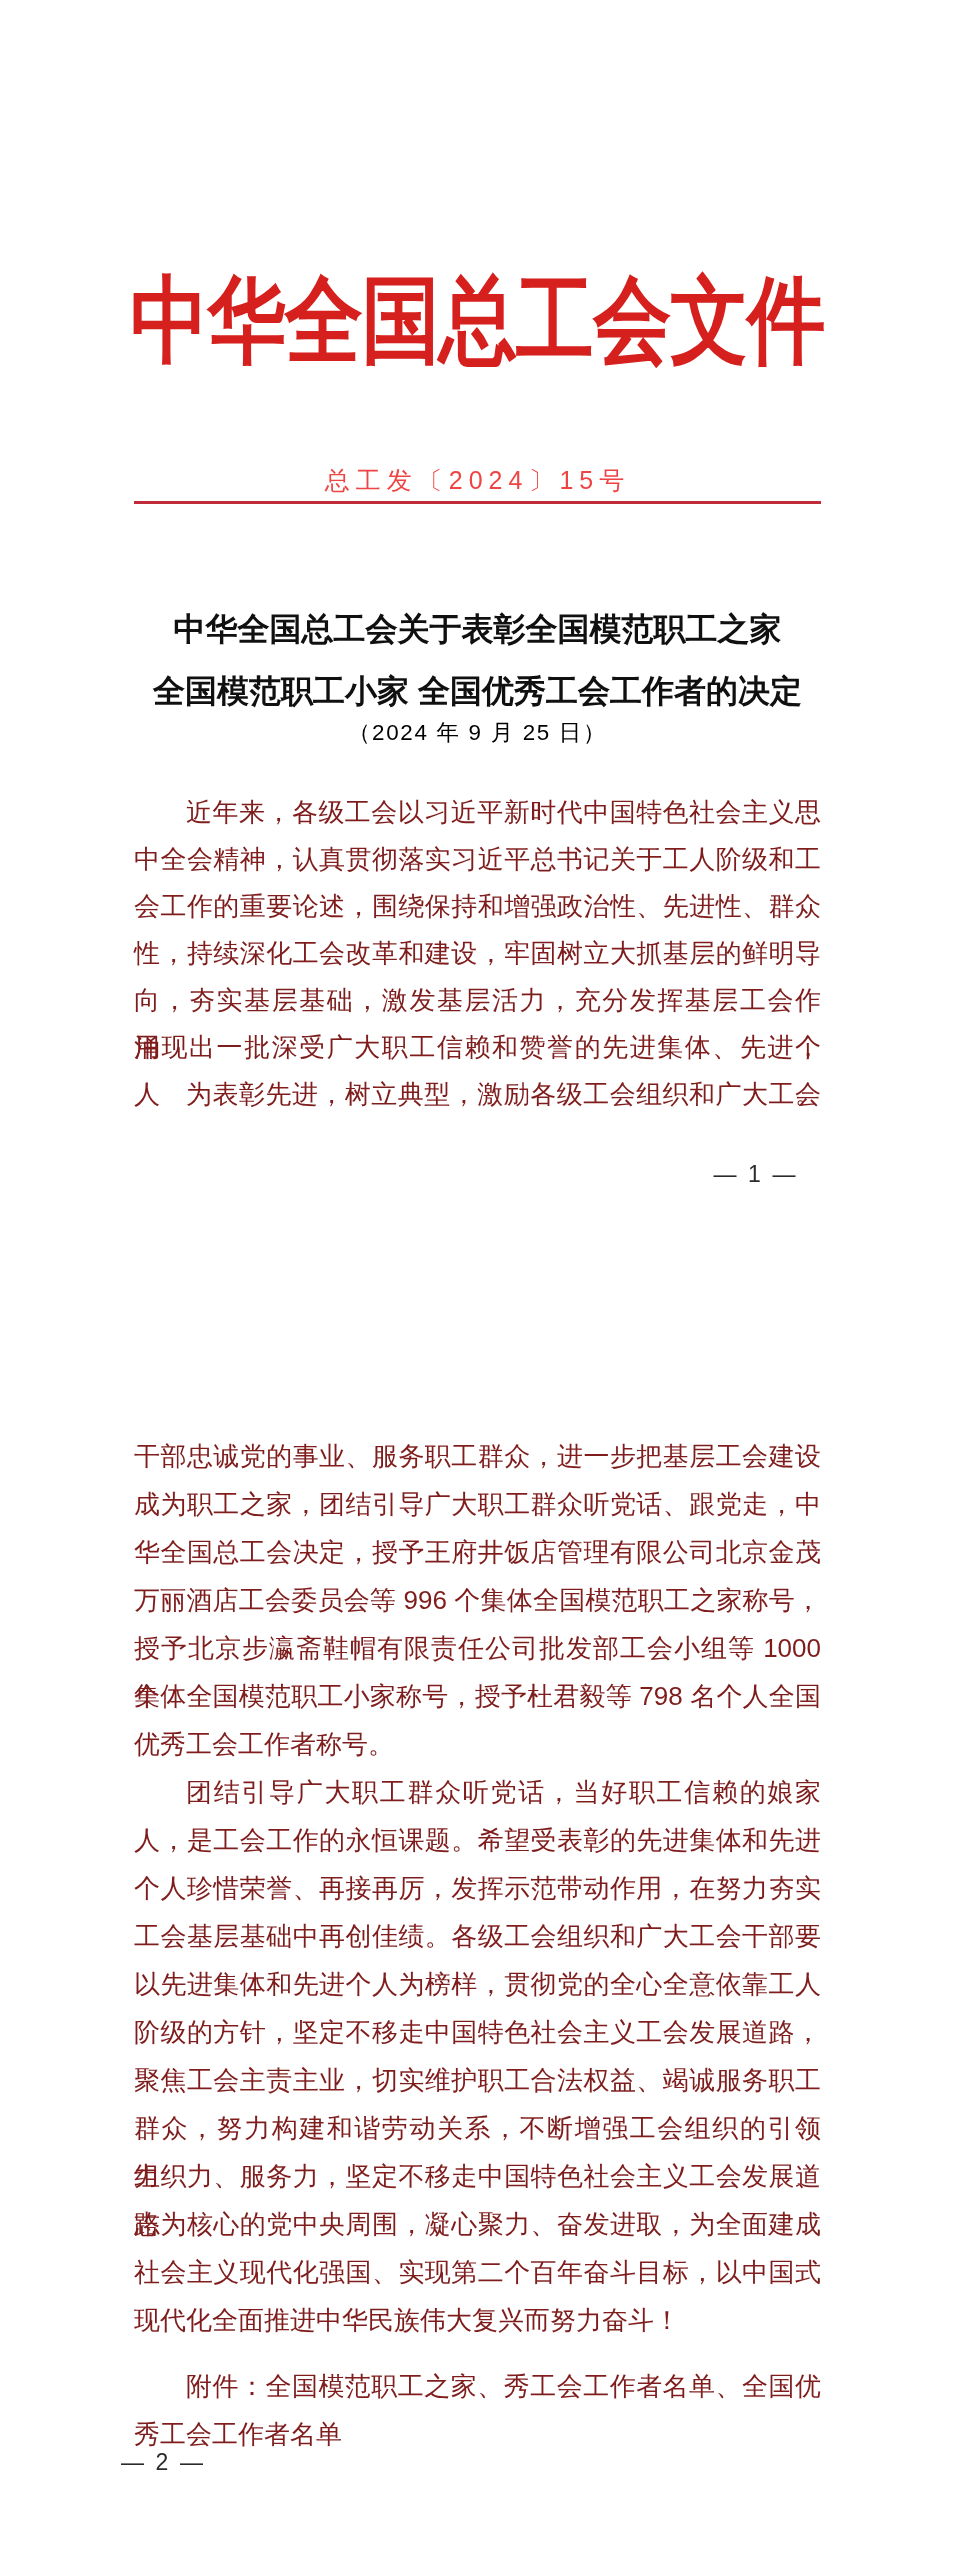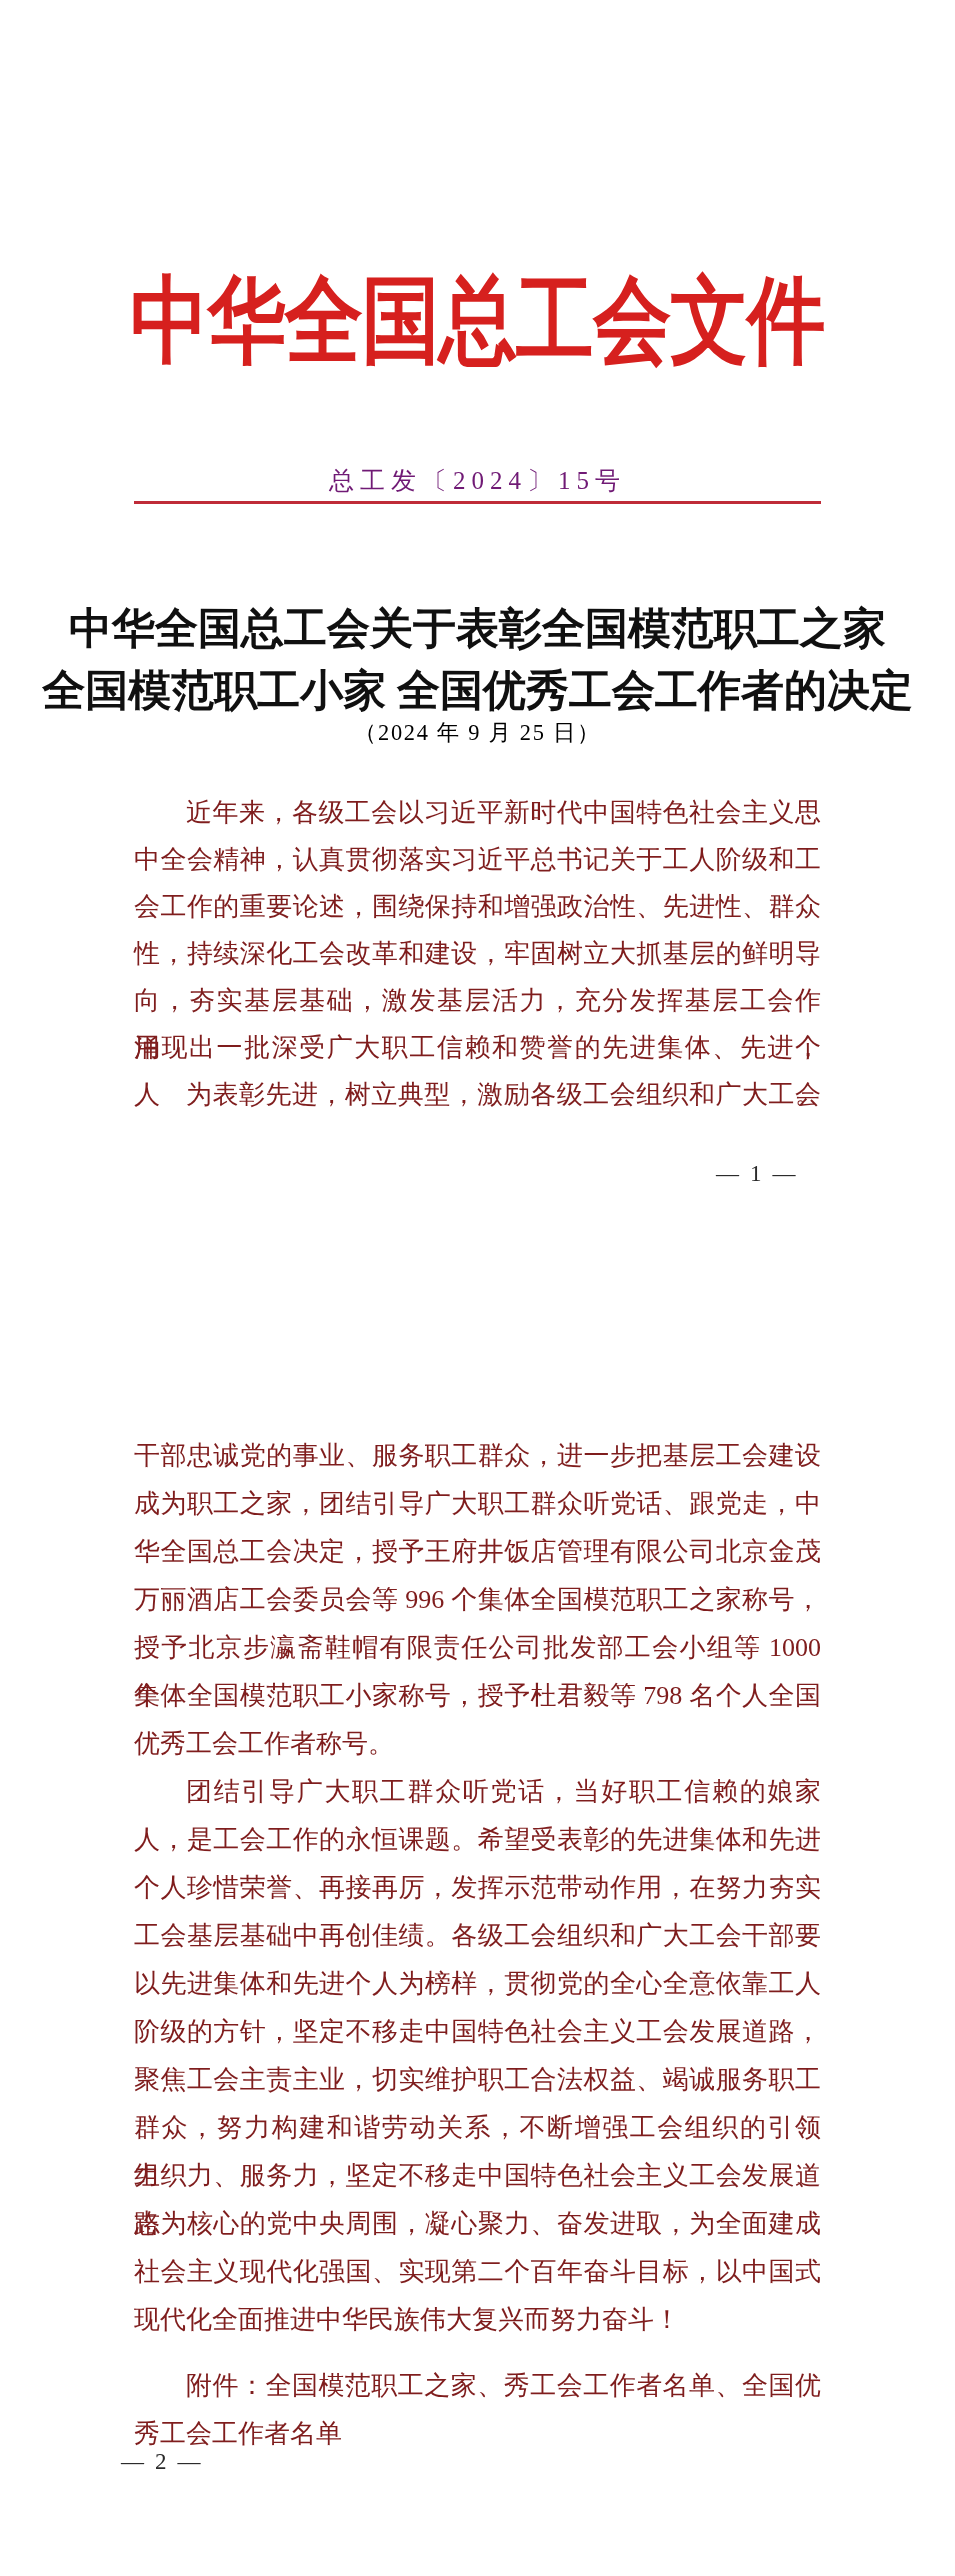--- a/index.html
+++ b/index.html
@@ -5,21 +5,21 @@
   :root {
     --accent-red: #d6201e;
     --rule-red: #bf2b38;
   }
   html, body { margin: 0; padding: 0; background: #ffffff; }
   .canvas {
     position: relative;
     width: 955px;
     height: 2576px;
     background: #ffffff;
-    font-family: Liberation Serif, serif;
+    font-family: Liberation Sans, sans-serif;
     color: #1f1f1f;
     overflow: hidden;
   }
   .masthead {
     position: absolute;
     top: 258px;
     left: 0;
     width: 100%;
     text-align: center;
     color: var(--accent-red);
@@ -31,39 +31,39 @@
     transform-origin: top center;
   }
   .doc-number {
     position: absolute;
     top: 464px;
     left: 0;
     width: 100%;
     text-align: center;
     font-size: 25px;
     letter-spacing: 6px;
-    color: #701a75;
+    color: #ef4444;
     white-space: nowrap;
   }
   .red-rule {
     position: absolute;
     top: 501px;
     left: 134px;
     width: 687px;
     height: 3.4px;
     background: var(--rule-red);
   }
   .doc-title {
     position: absolute;
     top: 598px;
     left: 0;
     width: 100%;
     text-align: center;
     font-weight: bold;
-    font-size: 43px;
+    font-size: 32px;
     color: #101010;
   }
   .doc-title .t-line { height: 62px; line-height: 62px; white-space: nowrap; }
   .doc-date {
     position: absolute;
     top: 717px;
     left: 0;
     width: 100%;
     text-align: center;
     font-size: 22.4px;

